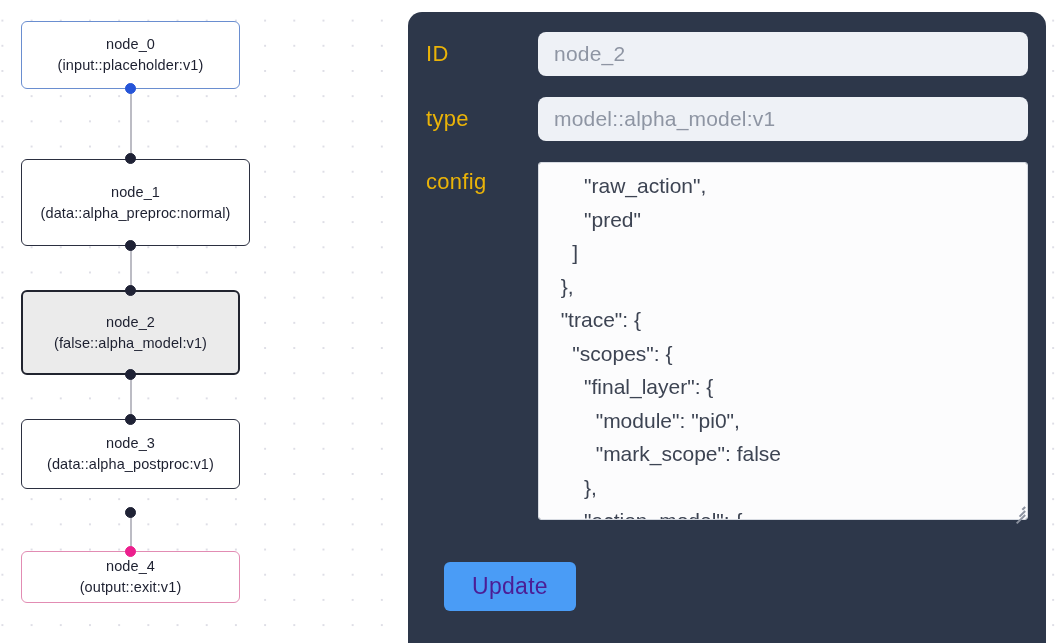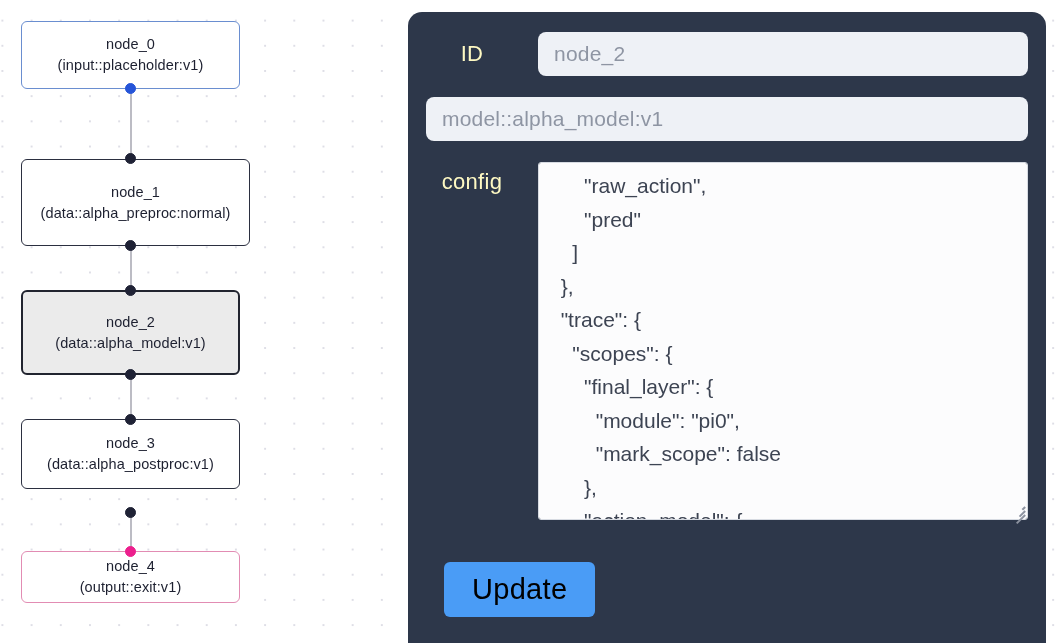--- a/index.html
+++ b/index.html
@@ -127,24 +127,24 @@
     overflow: hidden;
   }
   .field-row {
     display: flex;
     align-items: flex-start;
     margin-bottom: 21px;
   }
   .field-label {
     width: 112px;
     flex: 0 0 112px;
-    text-align: center;
+    text-align: left;
     padding-right: 20px;
     box-sizing: border-box;
-    color: #fef9c3;
+    color: #eab308;
     font-size: 22px;
     line-height: 44px;
     letter-spacing: .3px;
   }
   .field-label.cfg { line-height: 40px; }
   .text-input {
     flex: 1 1 auto;
     height: 44px;
     background: #eef1f6;
     border: none;
@@ -199,26 +199,26 @@
   }
   .resize-grip i:nth-child(1) { bottom: 3px;  width: 12px; }
   .resize-grip i:nth-child(2) { bottom: 7px;  width: 8px;  }
   .resize-grip i:nth-child(3) { bottom: 11px; width: 4px;  }
 
   .update-btn {
     margin-top: 21px;
     margin-left: 18px;
     display: inline-block;
     background: #4a9cf6;
-    color: #000000;
+    color: #4c1d95;
     border: none;
     border-radius: 6px;
     padding: 11px 28px;
     font-family: "Liberation Sans", "DejaVu Sans", sans-serif;
-    font-size: 29px;
+    font-size: 23px;
     letter-spacing: .3px;
     cursor: pointer;
   }
 </style>
 </head>
 <body>
 
 <div id="root">
 
   <div class="canvas"></div>
@@ -233,21 +233,21 @@
     <span class="n-type">(input::placeholder:v1)</span>
   </div>
 
   <div class="node" style="left:21px; top:159px; width:229px; height:87px;">
     <span class="n-id">node_1</span>
     <span class="n-type">(data::alpha_preproc:normal)</span>
   </div>
 
   <div class="node is-selected" style="left:21px; top:290px; width:219px; height:85px;">
     <span class="n-id">node_2</span>
-    <span class="n-type">(data::alpha_model:v1)</span>
+    <span class="n-type">(false::alpha_model:v1)</span>
   </div>
 
   <div class="node" style="left:21px; top:419px; width:219px; height:70px;">
     <span class="n-id">node_3</span>
     <span class="n-type">(data::alpha_postproc:v1)</span>
   </div>
 
   <div class="node is-output" style="left:21px; top:551px; width:219px; height:52px;">
     <span class="n-id">node_4</span>
     <span class="n-type">(output::exit:v1)</span>
@@ -264,20 +264,21 @@
 
 
   <div class="panel">
 
     <div class="field-row">
       <div class="field-label">ID</div>
       <input class="text-input" type="text" value="node_2" style="">
     </div>
 
     <div class="field-row">
+      <div class="field-label">type</div>
       <input class="text-input" type="text" value="model::alpha_model:v1" style="">
     </div>
 
     <div class="field-row">
       <div class="field-label cfg">config</div>
       <div class="cfg-wrap">
         <textarea class="cfg-area" style="">      "raw_action",
       "pred"
     ]
   },

